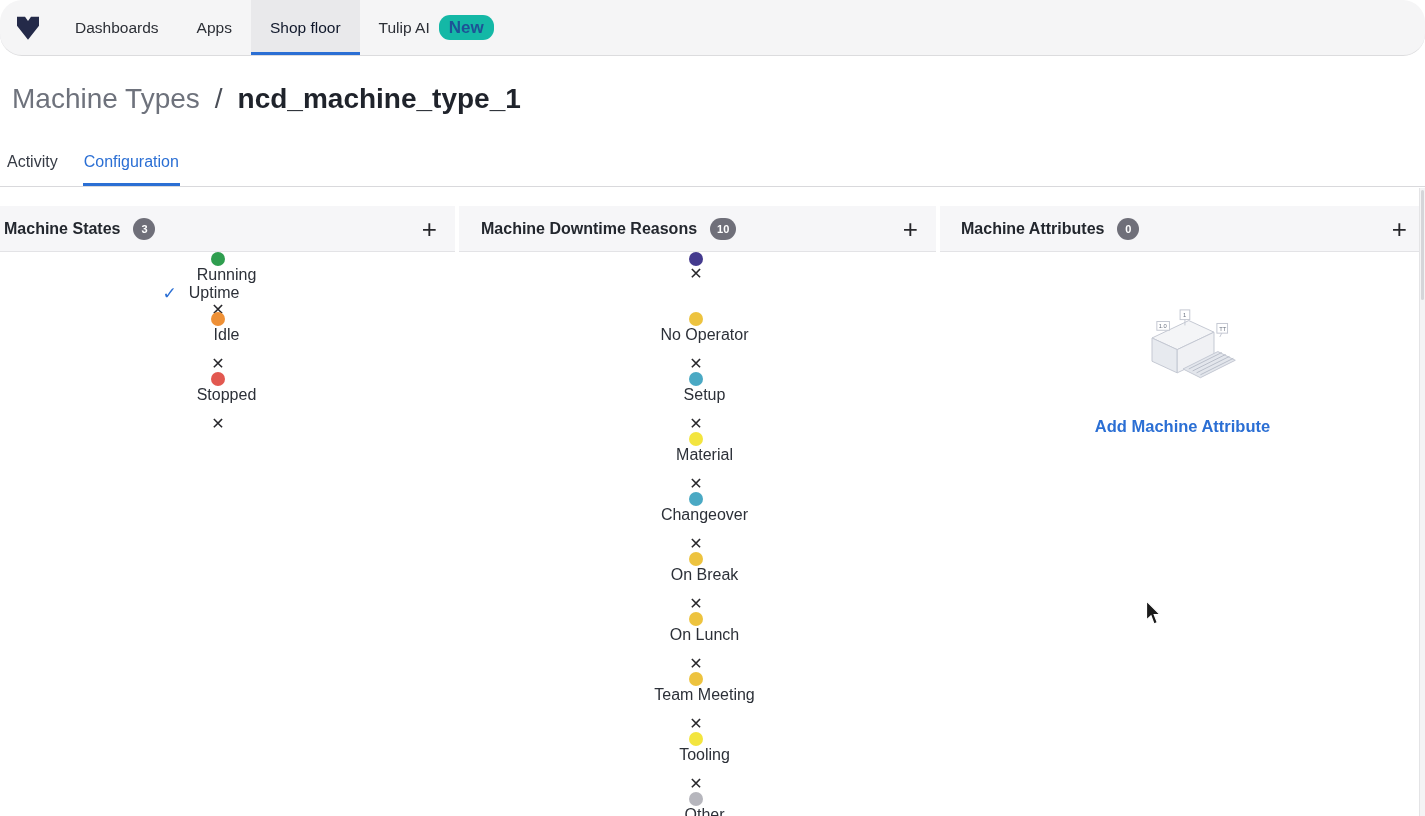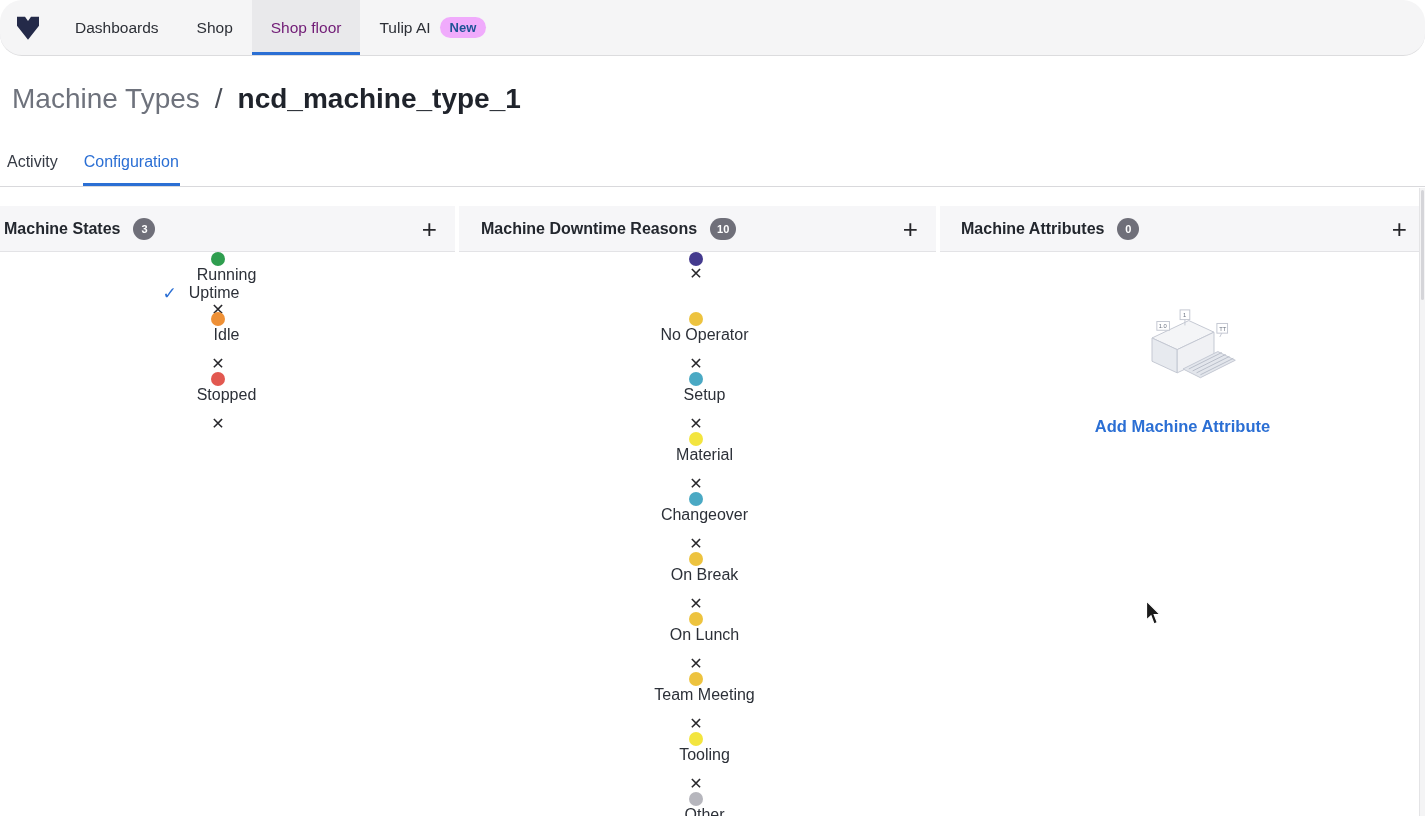--- a/index.html
+++ b/index.html
@@ -14,25 +14,25 @@
     height: 56px; background: #f5f5f6; border-bottom: 1px solid #dcdcde;
     display: flex; align-items: stretch; border-radius: 22px;
   }
   .logo-box { width: 56px; display: flex; align-items: center; justify-content: center; cursor: pointer; }
   .nav-items { display: flex; align-items: stretch; }
   .nav-item {
     display: flex; align-items: center; gap: 9px; padding: 0 19px;
     font-size: 15.5px; color: #2c2f36; cursor: pointer; white-space: nowrap;
   }
   .nav-item.active {
-    background: #e9e9eb; color: #701a75;
+    background: #e9e9eb; color: #0f172a;
     box-shadow: inset 0 -3px 0 #2b6fd4;
   }
   .new-badge {
-    background: #f0abfc; color: #1d5396; font-size: 13px; font-weight: 700;
+    background: #14b8a6; color: #1d5396; font-size: 17px; font-weight: 700;
     padding: 4px 10px; border-radius: 11px; line-height: 1;
   }
 
   
   .breadcrumb-row {
     height: 85px; display: flex; align-items: center; gap: 15px;
     padding-left: 12px; font-size: 28px; background: #fff;
   }
   .bc-parent { color: #6e727c; cursor: pointer; }
   .bc-sep { color: #4a4e57; }
@@ -112,21 +112,21 @@
   <div class="logo-box">
     <svg width="30" height="30" viewBox="0 0 24 24">
       <path d="M3.2 3h6.4l2.4 3.4L14.4 3h6.4v7.2L12 21.4 3.2 10.2z" fill="#242a49"></path>
     </svg>
   </div>
   <nav class="nav-items">
       <div class="nav-item">
         <span>Dashboards</span>
       </div>
       <div class="nav-item">
-        <span>Shop</span>
+        <span>Apps</span>
       </div>
       <div class="nav-item active">
         <span>Shop floor</span>
       </div>
       <div class="nav-item">
         <span>Tulip AI</span>
         <span class="new-badge">New</span>
       </div>
     </nav>
 </header>

